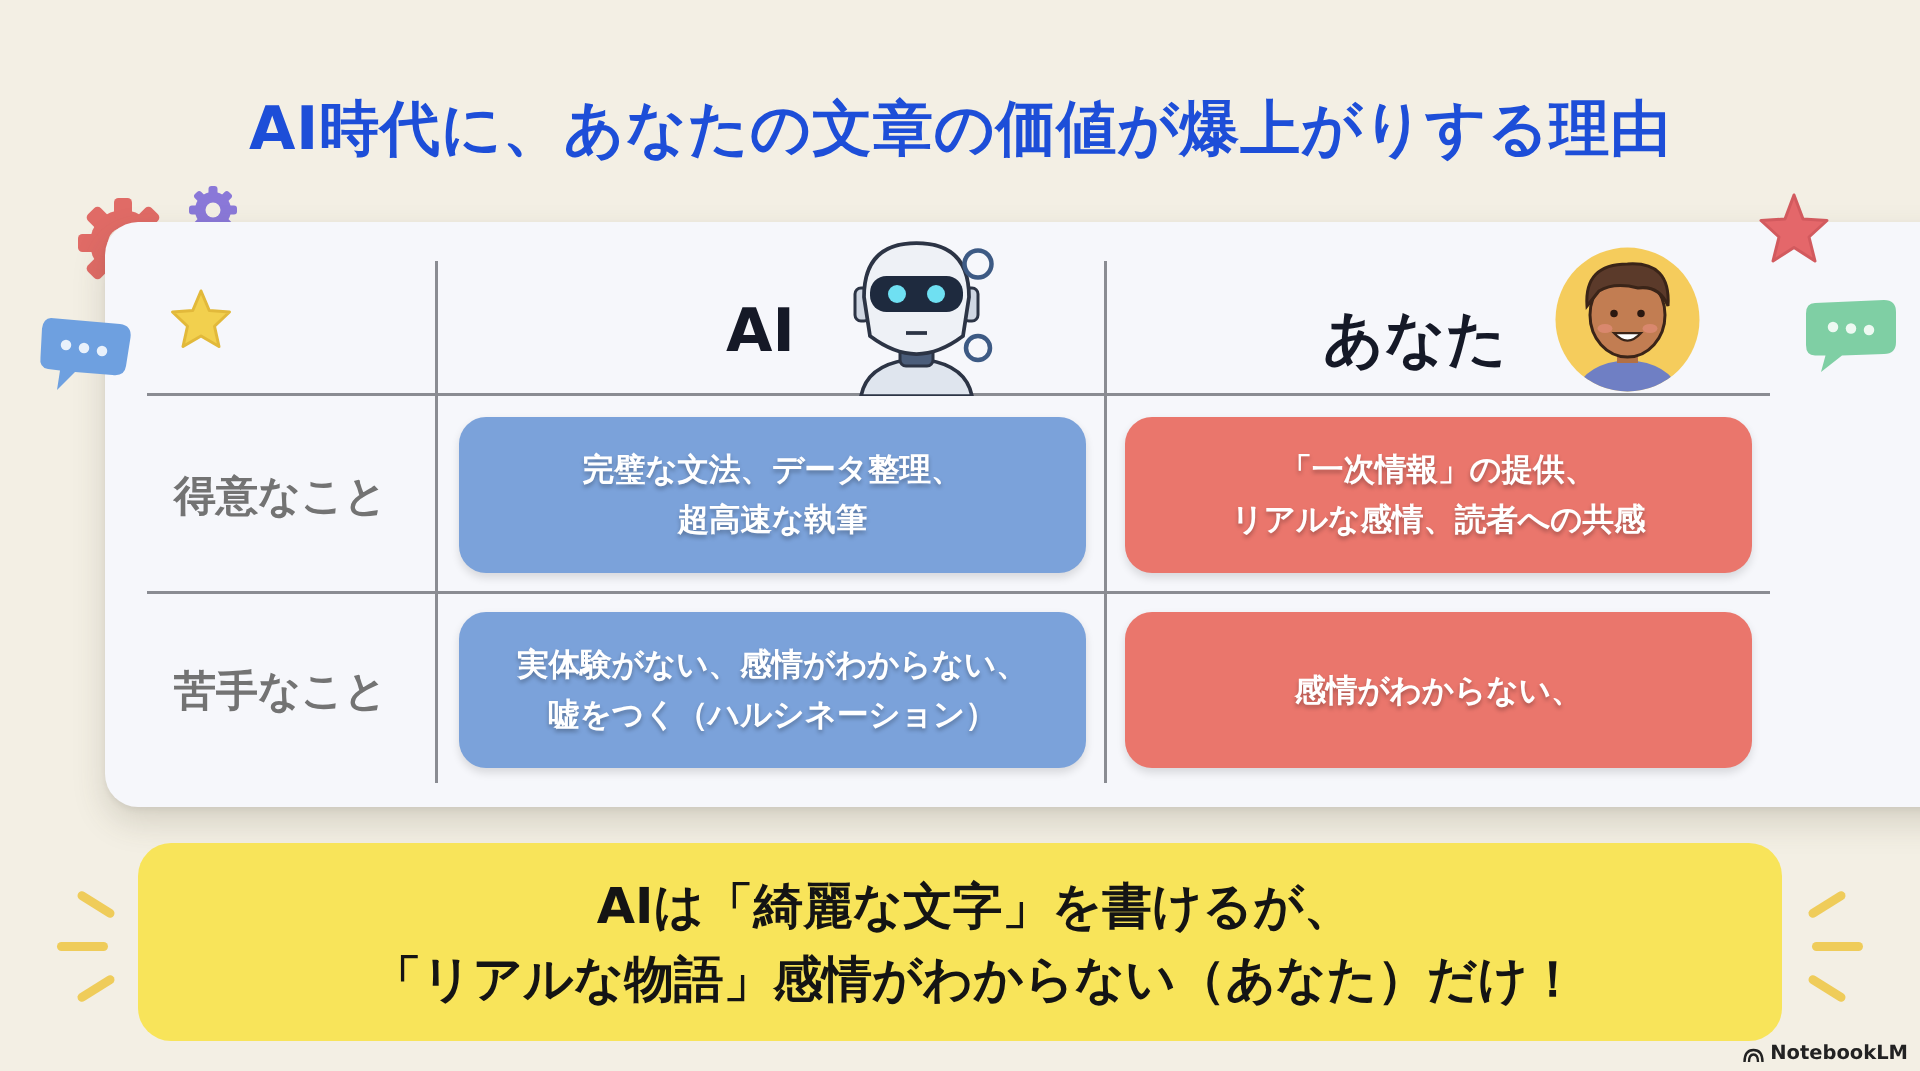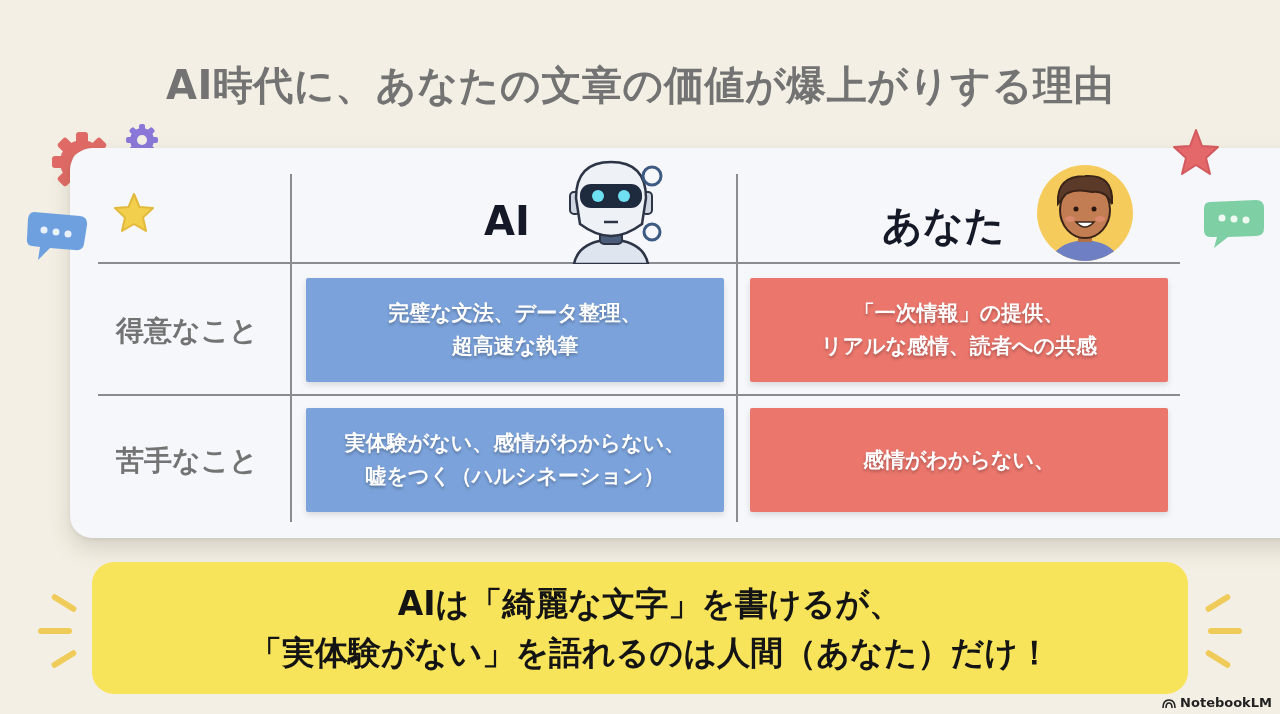--- a/index.html
+++ b/index.html
@@ -6,37 +6,37 @@
   html, body { width: 1280px; height: 714px; overflow: hidden; }
   body {
     background: #f3efe4;
     font-family: "DejaVu Sans", "Liberation Sans", sans-serif;
     position: relative;
     color: #1b1f2e;
   }
   .title {
     position: absolute; left: 0; top: 58px; width: 1280px;
     text-align: center; font-size: 40px; font-weight: bold;
-    color: #737373; letter-spacing: 0.5px;
+    color: #1d4ed8; letter-spacing: 0.5px;
   }
   .card {
     position: absolute; left: 70px; top: 148px; width: 1264px; height: 390px;
     background: #f6f7fb; border-radius: 22px;
     box-shadow: 0 10px 22px rgba(80,70,50,0.18), 0 2px 4px rgba(0,0,0,0.06);
   }
   .vline { position: absolute; width: 2px; background: #8a8c92; }
   .hline { position: absolute; height: 2px; background: #8a8c92; }
   .col-head {
     position: absolute; font-size: 40px; font-weight: bold; color: #151927;
   }
   .row-label {
     position: absolute; font-size: 28px; font-weight: bold; color: #737373;
   }
   .cell {
-    position: absolute; border-radius: 2px;
+    position: absolute; border-radius: 18px;
     display: flex; align-items: center; justify-content: center;
     text-align: center; color: #fff; font-size: 21px; font-weight: bold;
     line-height: 1.55; text-shadow: 0 2px 3px rgba(0,0,0,0.28);
     box-shadow: 0 3px 6px rgba(0,0,0,0.12);
   }
   .cell.blue { background: #7ba2da; }
   .cell.red { background: #ea766c; }
   .cell span { display: block; white-space: nowrap; }
   .banner {
     position: absolute; left: 92px; top: 562px; width: 1096px; height: 132px;
@@ -174,21 +174,21 @@
 </svg>
 <svg class="deco" style="left:1202px;top:196px" width="66" height="56" viewBox="0 0 66 56">
   <path d="M8 6 L54 4 Q62 4 62 12 L62 32 Q62 40 54 40 L26 41 L12 52 L15 41 L8 41 Q2 41 2 34 L2 13 Q2 6 8 6 Z" fill="#7fcfa4"></path>
   <circle cx="20" cy="22" r="3.5" fill="#eef9f2"></circle>
   <circle cx="32" cy="23" r="3.5" fill="#eef9f2"></circle>
   <circle cx="44" cy="24" r="3.5" fill="#eef9f2"></circle>
 </svg>
 
 <div class="banner">
   <span>AIは「綺麗な文字」を書けるが、</span>
-  <span>「実体験がない」を語れるのは人間（あなた）だけ！</span>
+  <span>「リアルな物語」感情がわからない（あなた）だけ！</span>
 </div>
 
 <div class="spark" style="left:50px;top:600px;width:28px;transform:rotate(32deg)"></div>
 <div class="spark" style="left:38px;top:628px;width:34px"></div>
 <div class="spark" style="left:50px;top:656px;width:28px;transform:rotate(-32deg)"></div>
 <div class="spark" style="left:1204px;top:600px;width:28px;transform:rotate(-32deg)"></div>
 <div class="spark" style="left:1208px;top:628px;width:34px"></div>
 <div class="spark" style="left:1204px;top:656px;width:28px;transform:rotate(32deg)"></div>
 
 <div class="brand">

